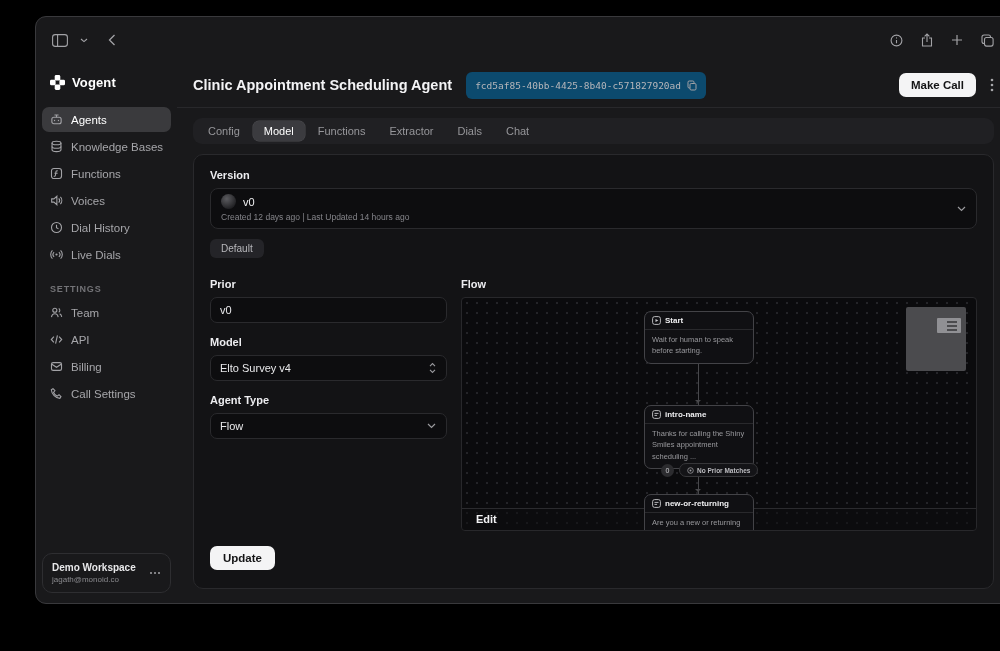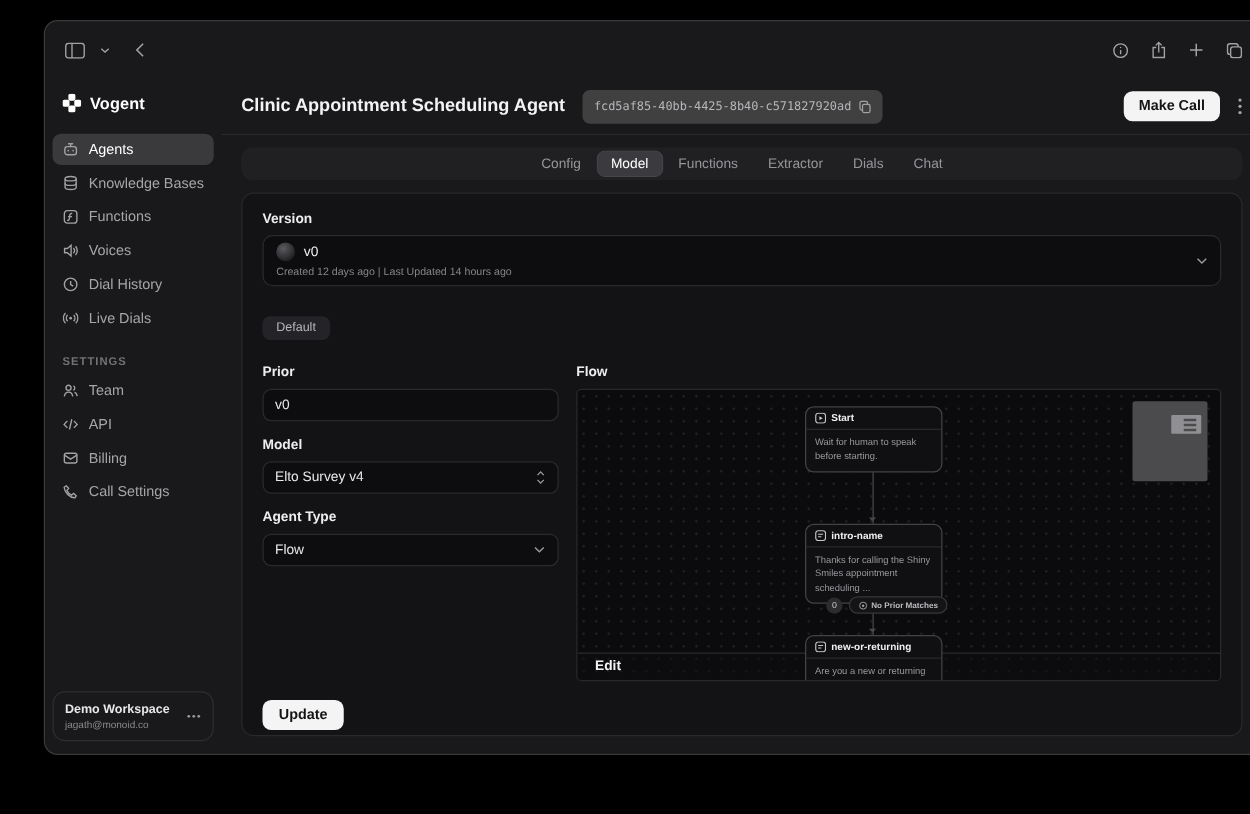--- a/index.html
+++ b/index.html
@@ -34,42 +34,42 @@
   .workspace { margin-top:auto; border:1px solid #2e2e31; border-radius:10px; padding:8px 9px;
                display:flex; align-items:center; gap:6px; cursor:pointer; }
   .ws-name { font-size:10px; color:#e8e8ea; font-weight:600; }
   .ws-email { font-size:8px; color:#8a8a8e; margin-top:2px; }
   .ws-menu { margin-left:auto; color:#9a9a9e; display:flex; }
   
   .main { flex:1; display:flex; flex-direction:column; min-width:0; }
   .main-header { height:45px; flex:none; display:flex; align-items:center; gap:14px; padding:0 16px;
                  border-bottom:1px solid #28282b;justify-content:flex-end; }
   .page-title { font-size:14.5px; font-weight:600; color:#f3f3f5; white-space:nowrap; }
-  .id-badge { display:flex; align-items:center; gap:6px; background:#404040; border-radius:6px;
+  .id-badge { display:flex; align-items:center; gap:6px; background:#0c4a6e; border-radius:6px;
               padding:8px 9px; font-family:"DejaVu Sans Mono", monospace; font-size:9.5px; color:#b6b6ba; cursor:pointer; }
   .spacer { flex:1; }
   .make-call { background:#f4f4f5; color:#141415; border:none; border-radius:7px; padding:6px 12px;
                font-size:11.5px; font-weight:600; font-family:inherit; cursor:pointer; }
   .kebab { color:#a6a6aa; display:flex; cursor:pointer; }
-  .tabs { margin:10px 16px 0; background:#202023; border-radius:9px; padding:3px 4px; display:flex; gap:2px; flex:none;justify-content:center; }
+  .tabs { margin:10px 16px 0; background:#202023; border-radius:9px; padding:3px 4px; display:flex; gap:2px; flex:none; }
   .tab { font-size:11px; color:#96969a; padding:4px 11px; border-radius:6px; cursor:pointer; white-space:nowrap; }
   .tab.active { background:#3b3b3f; color:#fff; box-shadow:0 0 0 0.5px #4b4b4f; }
   .card { flex:1; margin:10px 16px 14px; border:1px solid #29292c; border-radius:10px; background:#131315;
           padding:14px 16px; display:flex; flex-direction:column; min-height:0; }
   .field-label { font-size:11px; font-weight:600; color:#ededf0; margin-bottom:7px; }
   
   .version-select { position:relative; background:#0d0d0f; border:1px solid #2a2a2d; border-radius:8px;
                     padding:5px 30px 6px 10px; cursor:pointer; }
   .version-top { display:flex; align-items:center; gap:7px; }
   .version-avatar { width:15px; height:15px; border-radius:50%;
                     background:radial-gradient(circle at 38% 32%, #5c5c60, #222225 72%); flex:none; }
   .version-name { font-size:11px; color:#f0f0f2; }
   .version-meta { font-size:8.5px; color:#85858a; margin-top:3px; }
   .select-chevron { position:absolute; right:10px; top:50%; transform:translateY(-50%); color:#9a9a9e; display:flex; }
-  .default-chip { margin-top:24px; align-self:flex-start; background:#242428; color:#b7b7bb; font-size:10px;
+  .default-chip { margin-top:10px; align-self:flex-start; background:#242428; color:#b7b7bb; font-size:10px;
                   padding:4px 11px; border-radius:6px; cursor:pointer; }
   
   .columns { display:flex; gap:14px; margin-top:20px; flex:1; min-height:0; }
   .col-left { width:237px; flex:none; display:flex; flex-direction:column; }
   .form-group { margin-bottom:13px; }
   .text-input { width:100%; height:26px; background:#0d0d0f; border:1px solid #2a2a2d; border-radius:7px;
                 color:#e9e9eb; font-size:11px; padding:0 9px; font-family:inherit; outline:none; }
   .select { position:relative; height:26px; background:#0d0d0f; border:1px solid #2a2a2d; border-radius:7px;
             color:#e9e9eb; font-size:11px; padding:0 24px 0 9px; display:flex; align-items:center; cursor:pointer; }
   .update-btn { margin-top:94px; align-self:flex-start; background:#f4f4f5; color:#141415; border:none;

